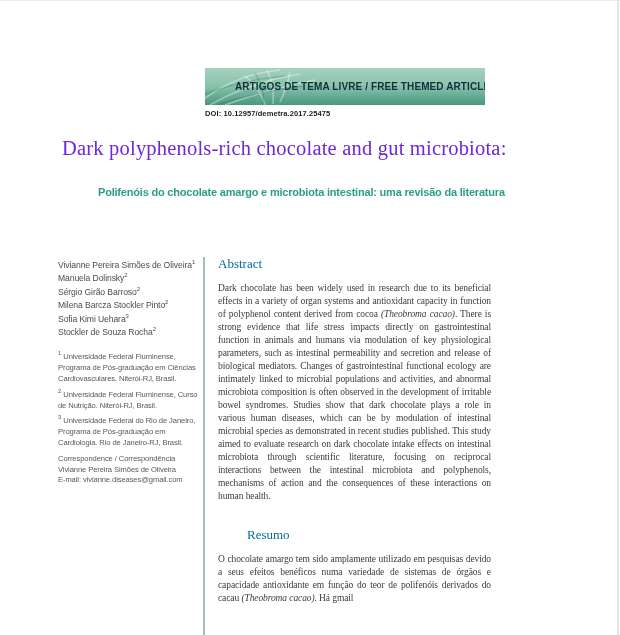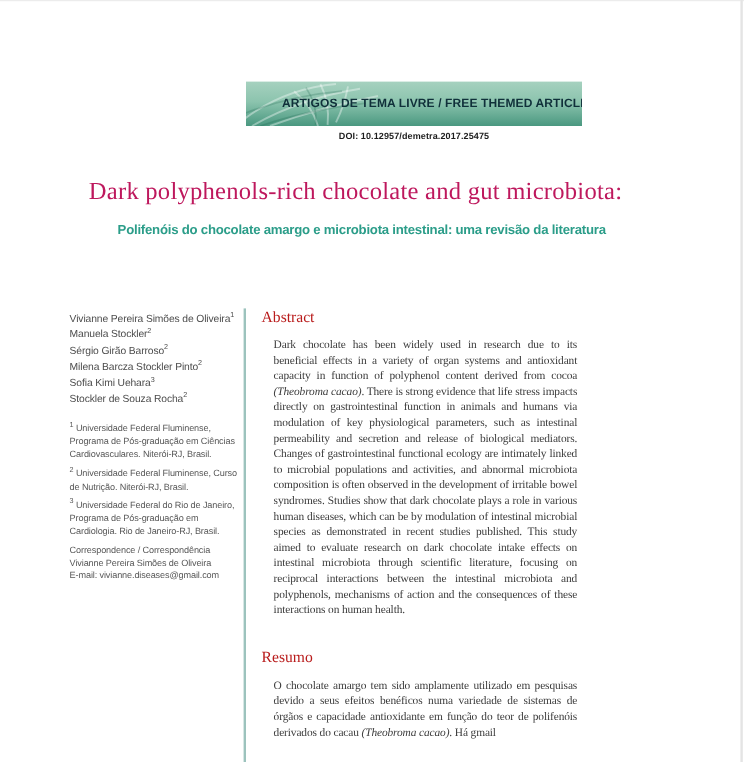--- a/index.html
+++ b/index.html
@@ -23,29 +23,29 @@
     overflow: hidden;
   }
   .banner-leaves { position: absolute; left: 0; top: 0; height: 37px; width: 170px; }
   .banner-label {
     position: relative;
     color: #10303a; font-size: 10px; font-weight: bold; letter-spacing: 0.1px;
     white-space: nowrap;
   }
   .doi {
     position: absolute; left: 205px; top: 109px; width: 280px;
-    text-align: center; font-size: 7.5px; font-weight: bold; color: #1c1c1c;
+    text-align: left; font-size: 7.5px; font-weight: bold; color: #1c1c1c;
     letter-spacing: 0.1px;
   }
 
   
   .title {
-    position: absolute; left: 58px; top: 132px; width: 520px; margin: 16px;
+    position: absolute; left: 58px; top: 132px; width: 520px; margin: 4px;
     font-family: "Liberation Serif", "DejaVu Serif", serif;
-    font-weight: normal; font-size: 20.5px; line-height: 24.5px; color: #be185d;
+    font-weight: normal; font-size: 20.5px; line-height: 24.5px; color: #6d28d9;
     letter-spacing: 0.2px;
   }
   .subtitle {
     position: absolute; left: 58px; top: 186px; width: 540px;
     font-size: 11px; font-weight: bold; letter-spacing: -0.2px; color: #2b9d89; margin-left: 40px;
   }
 
   
   .left-col { position: absolute; left: 58px; top: 259px; width: 140px; color: #4c4c4c; }
   .author-line { font-size: 8.6px; line-height: 13.4px; letter-spacing: -0.1px; }
@@ -55,30 +55,30 @@
   .correspondence { margin-top: 4px; font-size: 7.6px; line-height: 10.8px; color: #585858; letter-spacing: -0.1px; }
   .correspondence .email { color: #585858; text-decoration: none; }
 
   
   .divider { position: absolute; left: 203px; top: 257px; bottom: 0; width: 1.5px; background: #9cc3bd; }
 
   
   .right-col { position: absolute; left: 218px; top: 256px; width: 273px; }
   .sec-heading {
     font-family: "Liberation Serif", "DejaVu Serif", serif;
-    font-size: 13px; font-weight: normal; color: #b91c1c; margin: 0 0 10px 0;
+    font-size: 13px; font-weight: normal; color: #0369a1; margin: 0 0 10px 0;
   }
   .body-text {
     font-family: "Liberation Serif", "DejaVu Serif", serif;
     font-size: 9.5px; line-height: 13px; color: #3b3b3b;
-    text-align: justify; margin: 10px; letter-spacing: -0.1px;
+    text-align: justify; margin: 0; letter-spacing: -0.1px;
   }
   .keywords { margin-top: 13px; }
   .keywords .kw-label { font-weight: bold; }
-  .resumo-heading { margin-top: 24px; margin-bottom: 10px; }
+  .resumo-heading { margin-top: 24px; margin-bottom: 10px; margin-left: 29px; }
 </style>
 </head>
 <body>
 
 <div class="page">
 
   <div class="edge-top"></div>
   <div class="edge-right"></div>
 
   <div class="banner">
@@ -101,21 +101,21 @@
   </div>
 
   <div class="doi">DOI: 10.12957/demetra.2017.25475</div>
 
   <h1 class="title"><span>Dark polyphenols-rich chocolate and gut microbiota:</span><br></h1>
 
   <div class="subtitle">Polifenóis do chocolate amargo e microbiota intestinal: uma revisão da literatura</div>
 
   <div class="left-col">
     <div class="author-line"><span>Vivianne Pereira Simões de Oliveira</span><sup>1</sup></div>
-    <div class="author-line"><span>Manuela Stockler</span><sup>2</sup></div>
+    <div class="author-line"><span>Manuela Dolinsky</span><sup>2</sup></div>
     <div class="author-line"><span>Sérgio Girão Barroso</span><sup>2</sup></div>
     <div class="author-line"><span>Milena Barcza Stockler Pinto</span><sup>2</sup></div>
     <div class="author-line"><span>Sofia Kimi Uehara</span><sup>3</sup></div>
     <div class="author-line"><span>Stockler de Souza Rocha</span><sup>2</sup></div>
 
     <div class="affils">
       <p class="affil"><sup>1</sup><span> Universidade Federal Fluminense, Programa de Pós-graduação em Ciências Cardiovasculares. Niterói-RJ, Brasil.</span></p>
       <p class="affil"><sup>2</sup><span> Universidade Federal Fluminense, Curso de Nutrição. Niterói-RJ, Brasil.</span></p>
       <p class="affil"><sup>3</sup><span> Universidade Federal do Rio de Janeiro, Programa de Pós-graduação em Cardiologia. Rio de Janeiro-RJ, Brasil.</span></p>
     </div>

